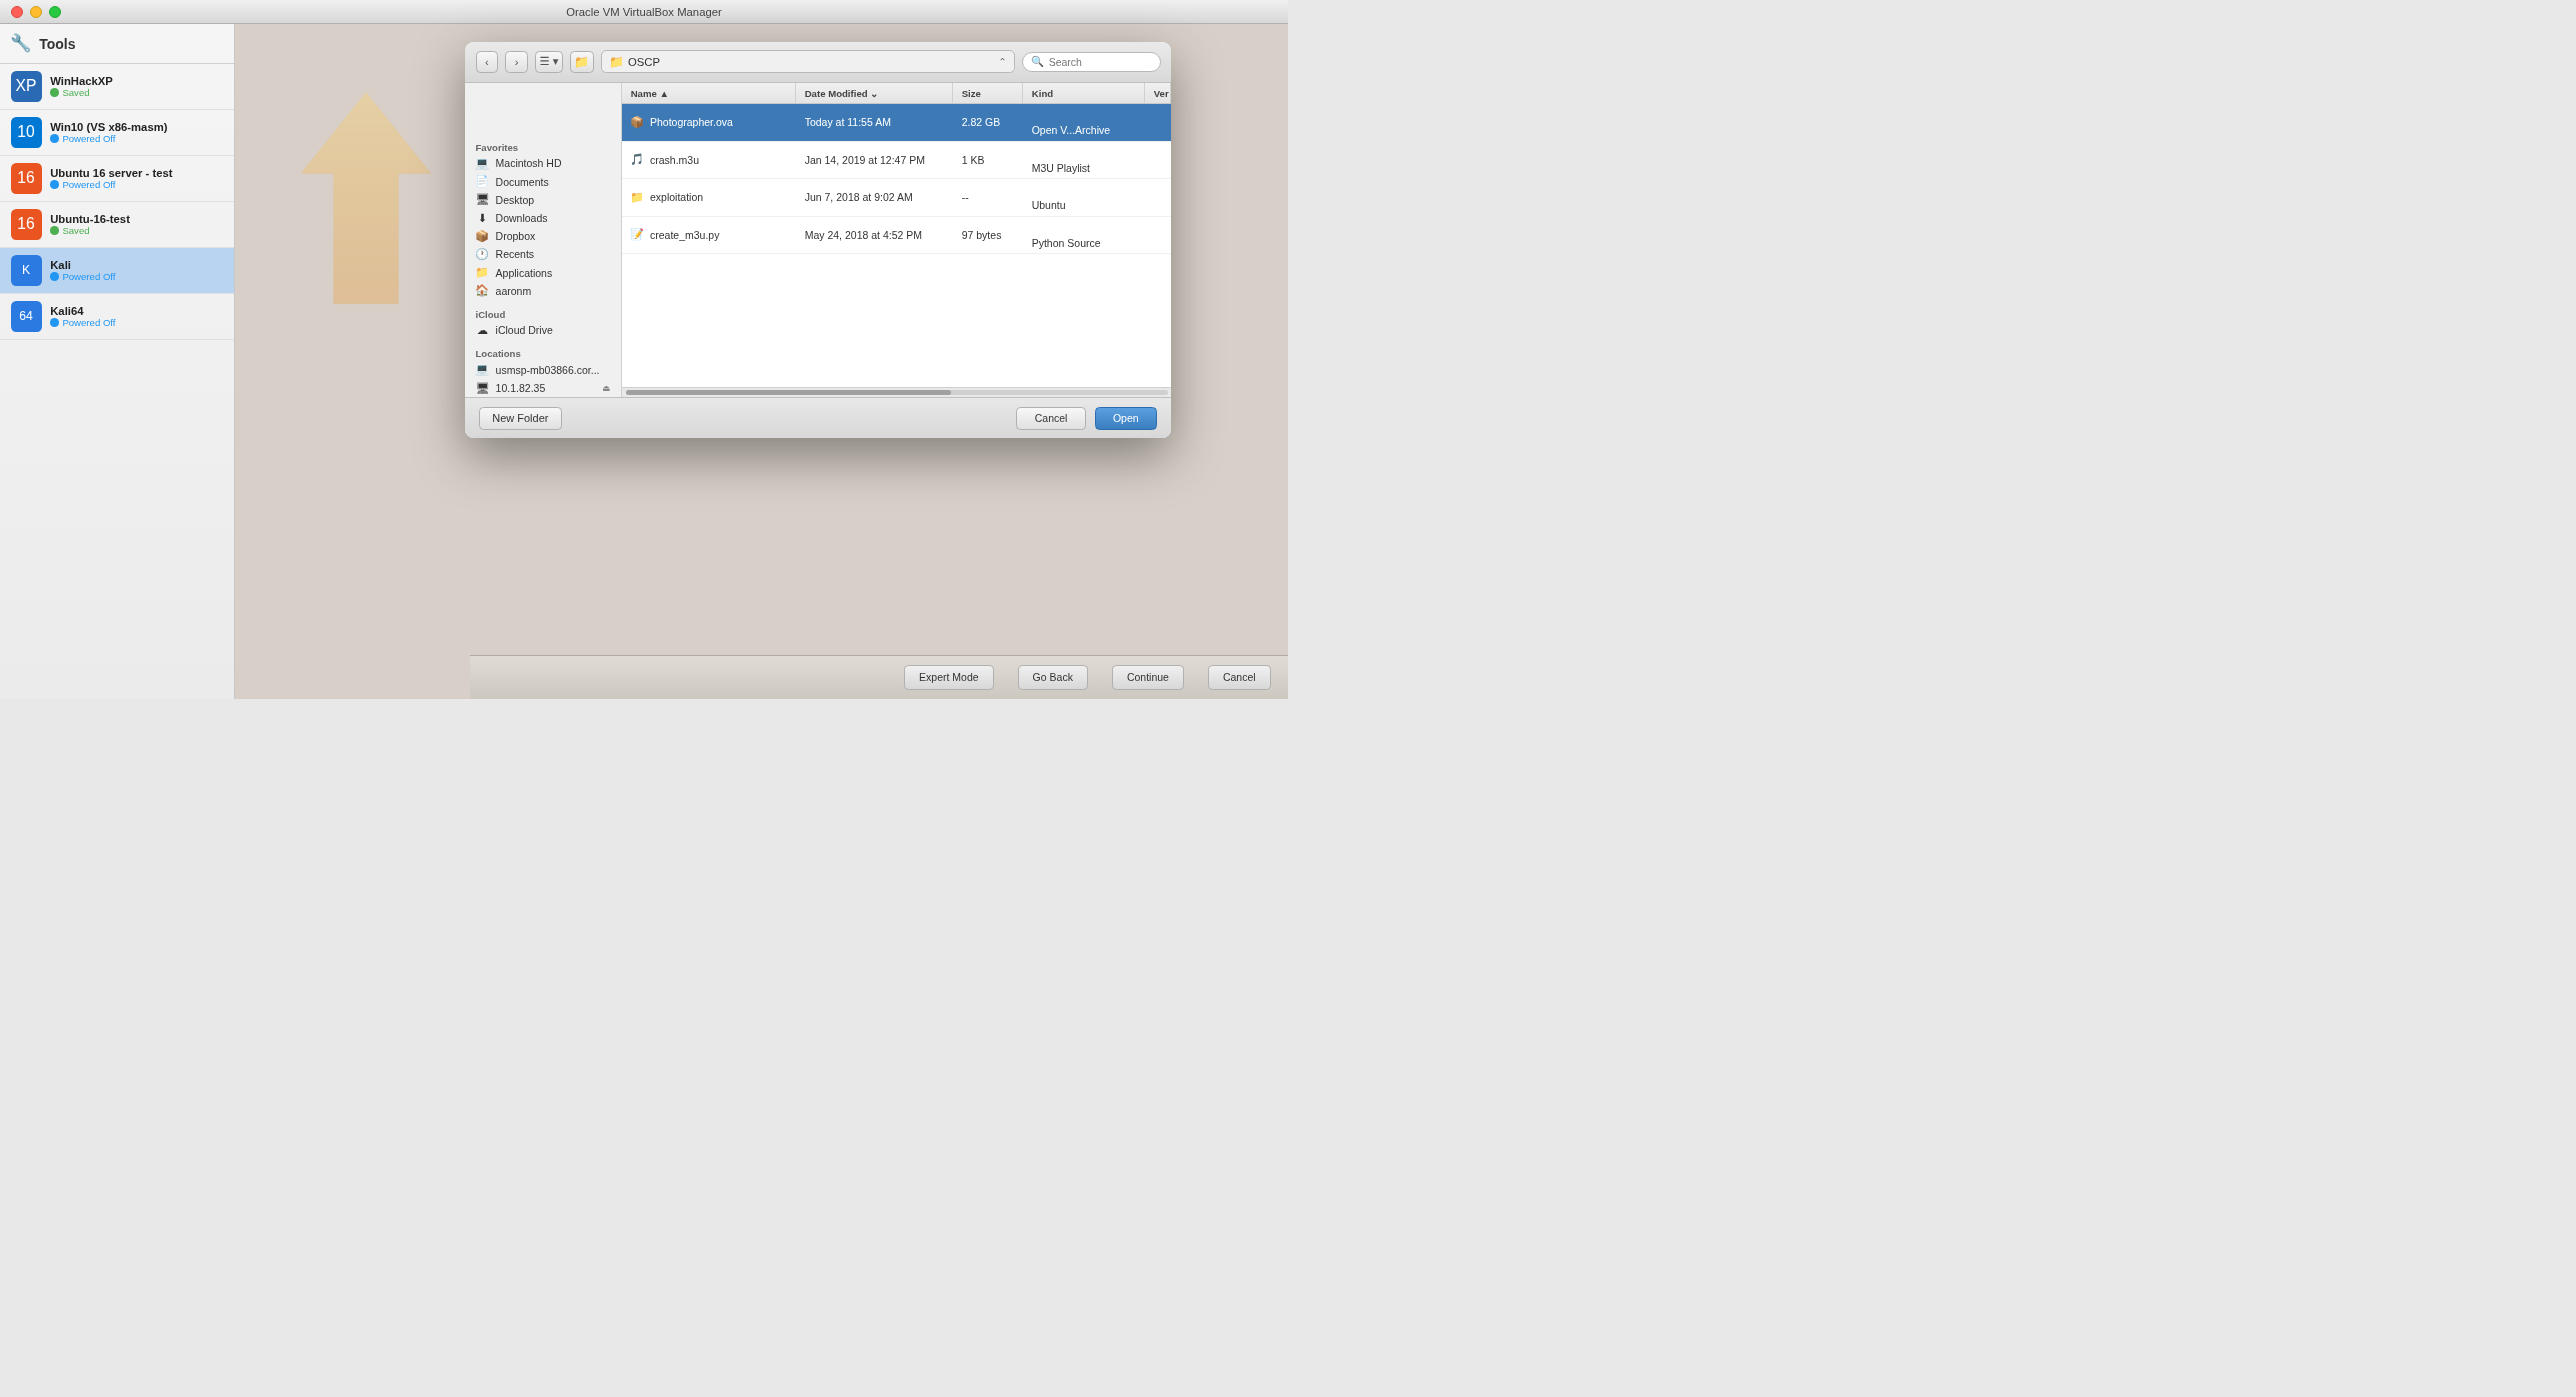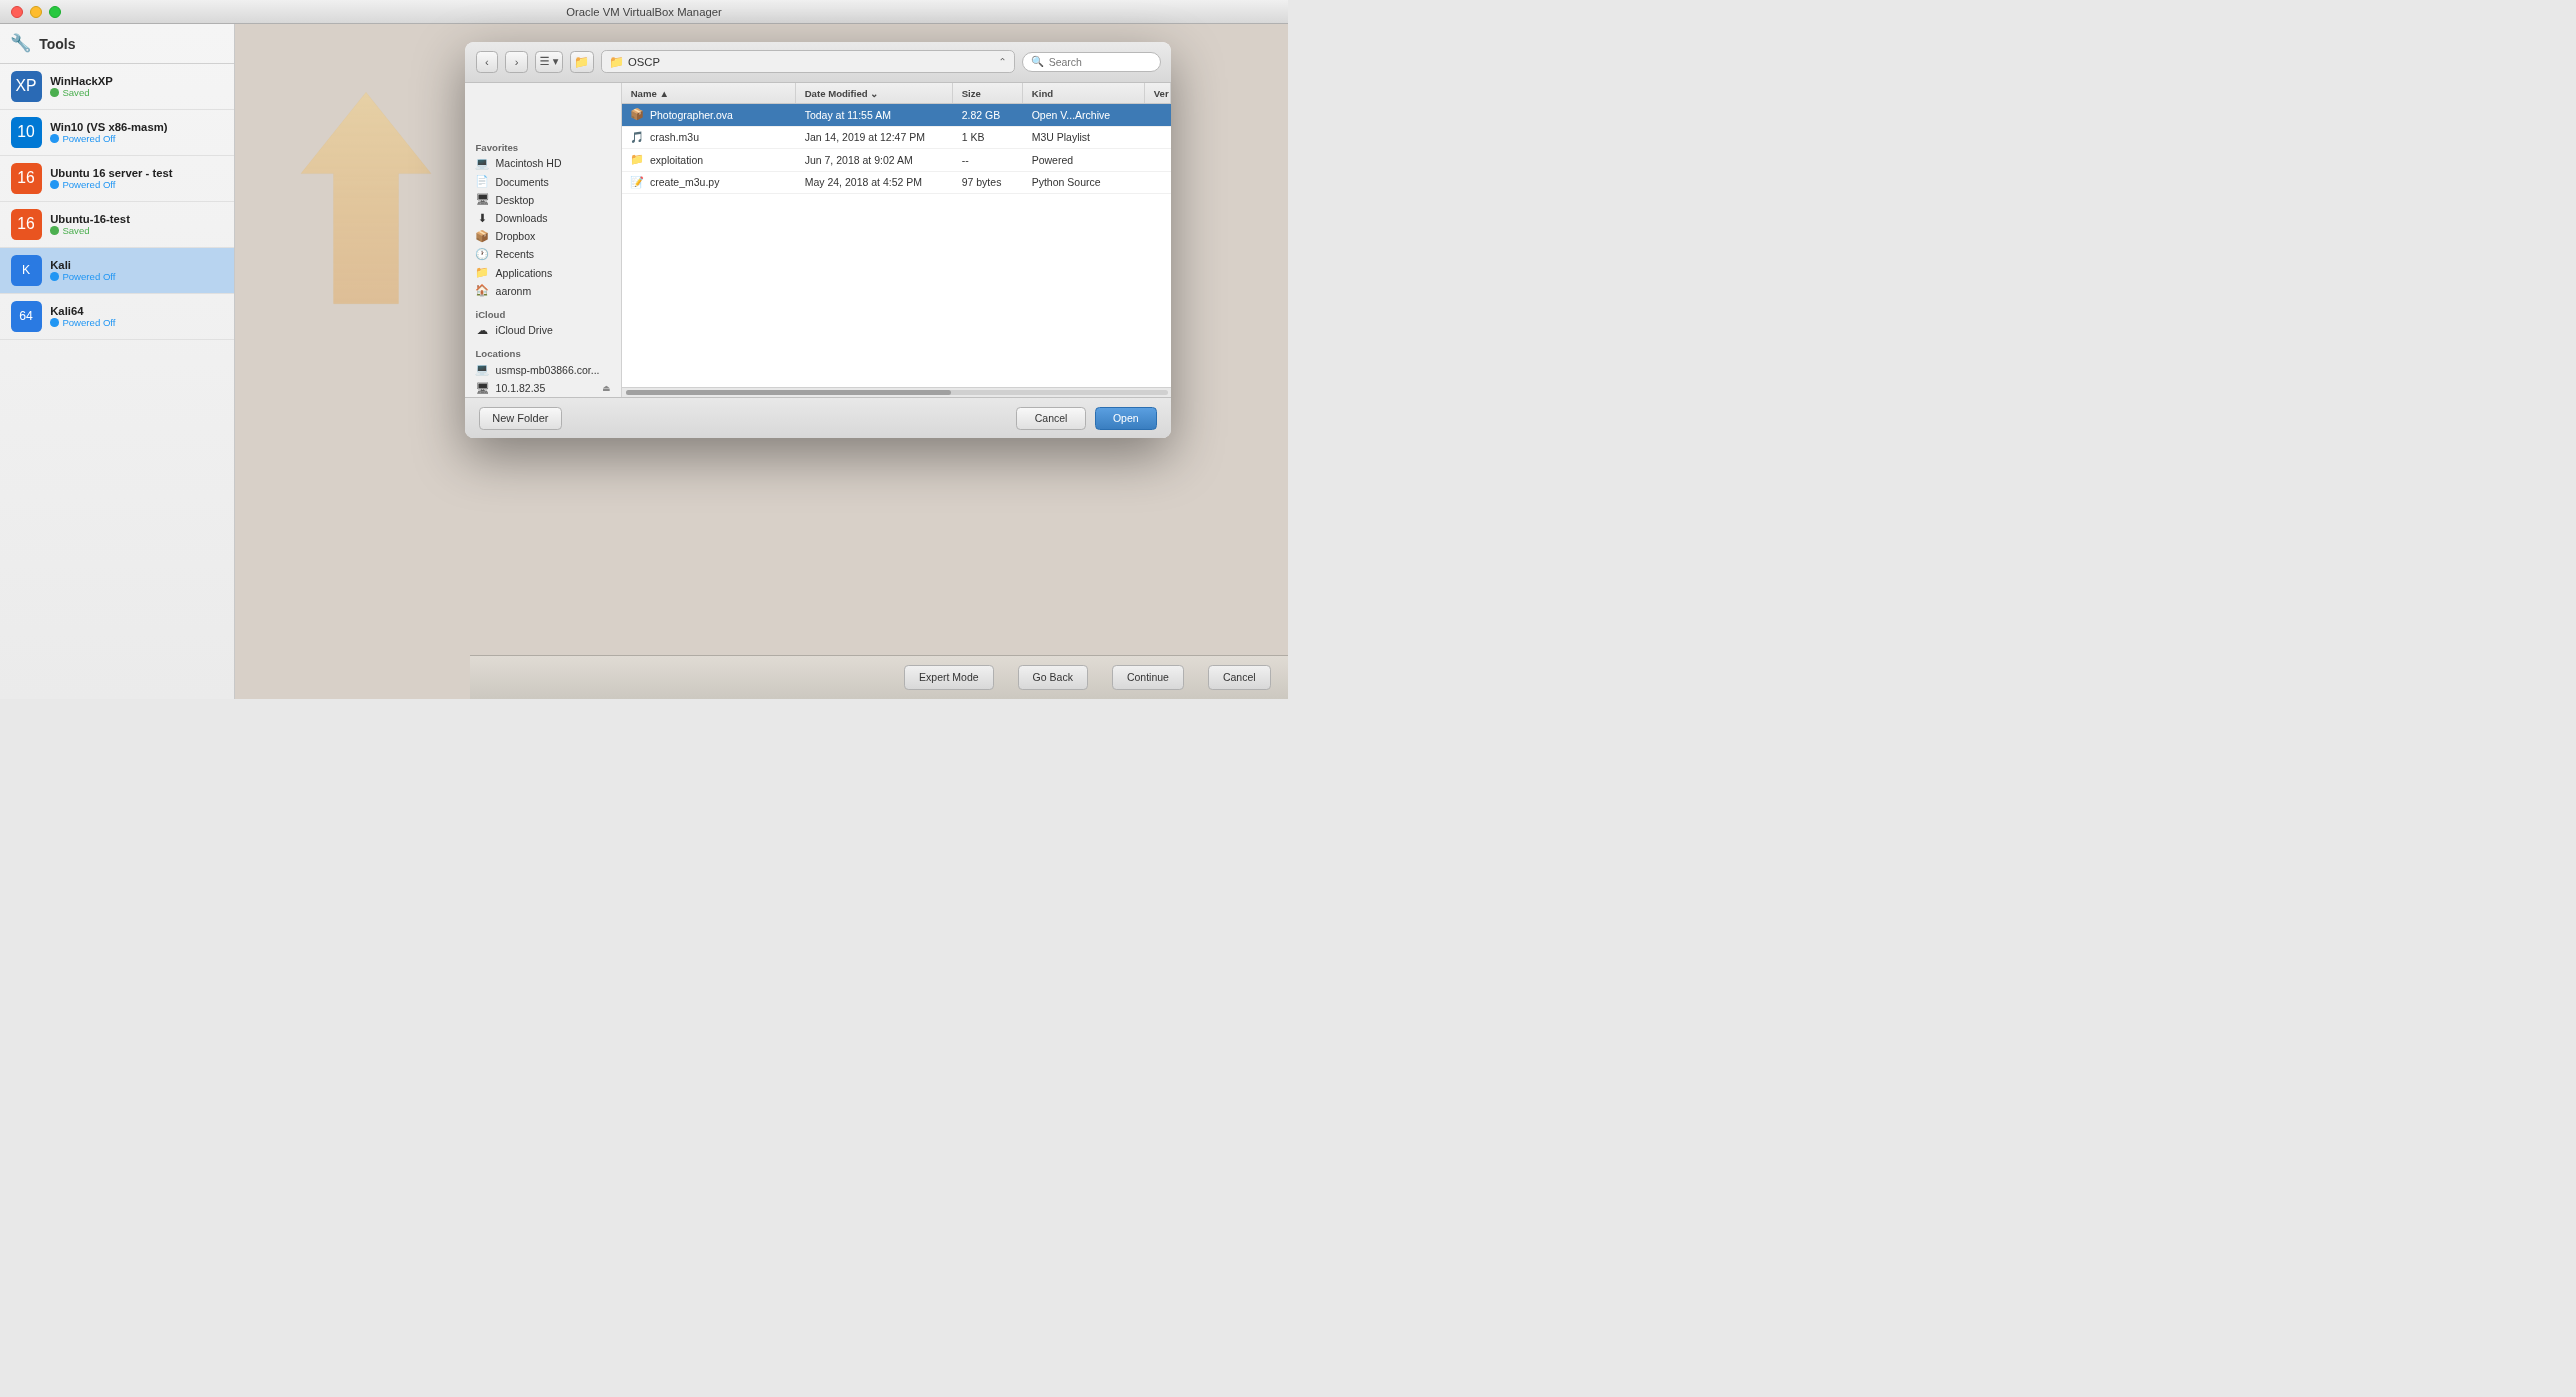--- a/index.html
+++ b/index.html
@@ -348,21 +348,21 @@
       font-size: 10.5px;
       color: #333;
       padding: 1.7px 8.7px;
       overflow: hidden;
       text-overflow: ellipsis;
       white-space: nowrap;
     }
     .cell-name { flex: 2; min-width: 174px; display: flex; align-items: center; gap: 5.2px; }
     .cell-date { flex: 2; min-width: 157px; }
     .cell-size { flex: 1; min-width: 70px; }
-    .cell-kind { flex: 2; min-width: 105px; }
+    .cell-kind { flex: 2; min-width: 105px; margin-top: 16px; }
     .cell-ver { width: 26px; }
     .file-icon { font-size: 11.3px; flex-shrink: 0; }
 
     .scrollbar-area {
       height: 10.5px;
       background: #e8e8e8;
       border-top: 0.9px solid #d0d0d0;
       display: flex;
       align-items: center;
       padding: 0 3.5px;
@@ -679,21 +679,21 @@
                 <div class="file-cell cell-ver"></div>
               </div>
 
               <div class="file-row">
                 <div class="file-cell cell-name">
                   <span class="file-icon" style="color:#4a8fc4;">📁</span>
                   <span>exploitation</span>
                 </div>
                 <div class="file-cell cell-date">Jun 7, 2018 at 9:02 AM</div>
                 <div class="file-cell cell-size">--</div>
-                <div class="file-cell cell-kind">Powered</div>
+                <div class="file-cell cell-kind">Ubuntu</div>
                 <div class="file-cell cell-ver"></div>
               </div>
 
               <div class="file-row">
                 <div class="file-cell cell-name">
                   <span class="file-icon" style="color:#888;">📝</span>
                   <span>create_m3u.py</span>
                 </div>
                 <div class="file-cell cell-date">May 24, 2018 at 4:52 PM</div>
                 <div class="file-cell cell-size">97 bytes</div>

